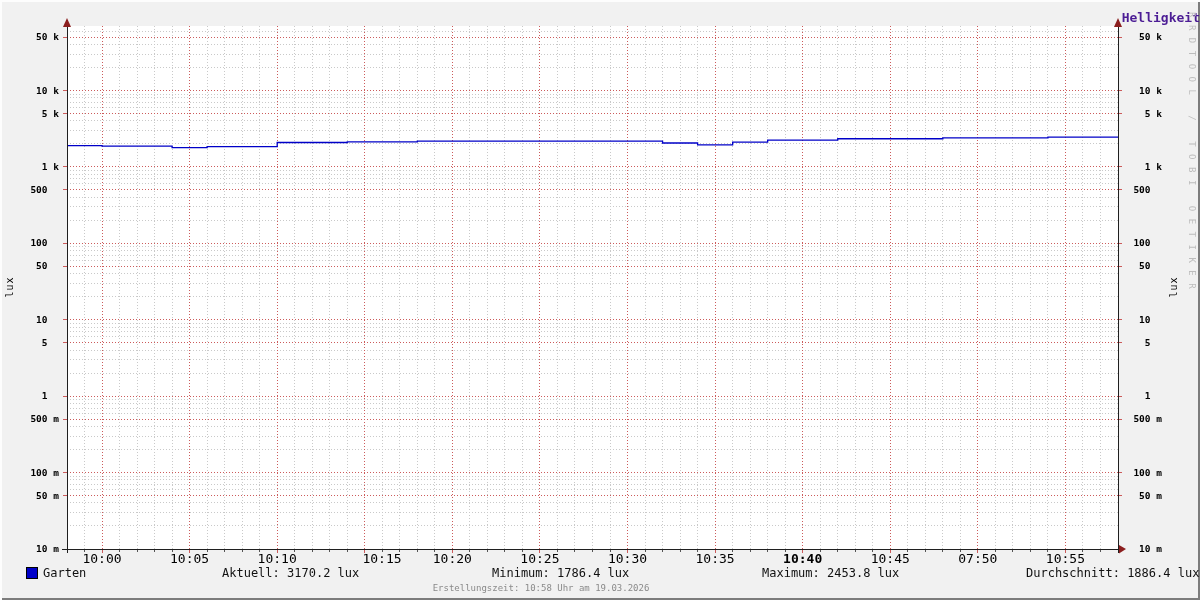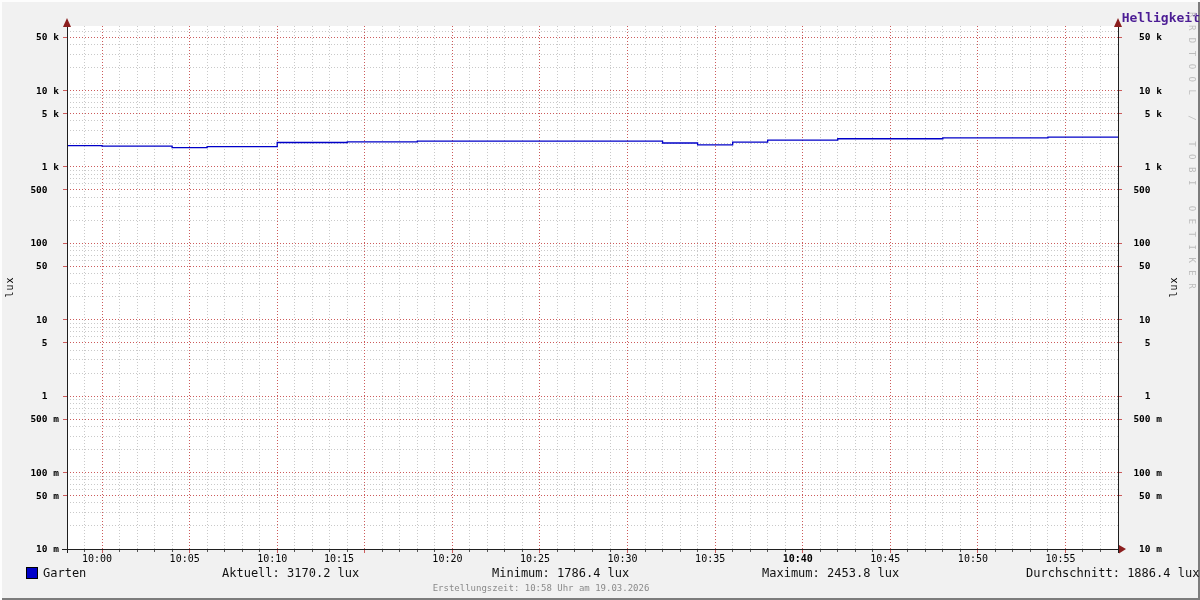--- a/index.html
+++ b/index.html
@@ -18,21 +18,21 @@
     text-align:right;font-size:13px;font-weight:bold;color:#4c1d95;
   }
   .ytick{
     position:absolute;height:12px;line-height:12px;
     font-size:9.5px;color:#000;text-align:right;white-space:pre;font-weight:bold;
   }
   .ytick.left{left:0;width:59px;}
   .ytick.right{left:1126px;width:36px;}
   .xtick{
     position:absolute;top:553px;width:40px;height:12px;line-height:12px;
-    font-size:10px;color:#000;text-align:left;white-space:pre;
+    font-size:13px;color:#000;text-align:center;white-space:pre;
   }
   .vlabel{
     position:absolute;top:281px;width:36px;height:12px;line-height:12px;
     font-size:10px;letter-spacing:1px;color:#000;text-align:center;
     transform:rotate(-90deg);
   }
   .vlabel.left{left:-8px;}
   .vlabel.right{left:1156px;}
   .signature{
     position:absolute;left:1197px;top:12px;width:320px;height:12px;
@@ -302,28 +302,28 @@
       <div class="ytick right" style="top: 390.19px;">1  </div>
       <div class="ytick right" style="top: 413.19px;">500 m</div>
       <div class="ytick right" style="top: 466.595px;">100 m</div>
       <div class="ytick right" style="top: 489.595px;">50 m</div>
       <div class="ytick right" style="top: 543px;">10 m</div>
     </div>
   <div id="xticks">
       <div class="xtick" style="left: 82.0333px;">10:00</div>
       <div class="xtick" style="left: 169.617px;">10:05</div>
       <div class="xtick" style="left: 257.2px;">10:10</div>
-      <div class="xtick" style="left: 324px;">10:15</div>
+      <div class="xtick" style="left: 362px;">10:15</div>
       <div class="xtick" style="left: 432.367px;">10:20</div>
       <div class="xtick" style="left: 519.95px;">10:25</div>
       <div class="xtick" style="left: 607.533px;">10:30</div>
       <div class="xtick" style="left: 695.117px;">10:35</div>
       <div class="xtick" style="left: 782.7px; font-weight: bold;">10:40</div>
       <div class="xtick" style="left: 870.283px;">10:45</div>
-      <div class="xtick" style="left: 957.867px;">10:50</div>
+      <div class="xtick" style="left: 957.867px;">07:50</div>
       <div class="xtick" style="left: 1045.45px;">10:55</div>
     </div>
   <div class="vlabel left">lux</div>
   <div class="vlabel right">lux</div>
   <div class="signature">RRDTOOL / TOBI OETIKER</div>
   <div class="legend-row">
     <span class="swatch" style="background: rgb(0, 0, 200);"></span>
     <span class="legend-name">Garten</span>
   <span class="legend-stat" style="left: 207px;">Aktuell: 3170.2 lux</span>
       <span class="legend-stat" style="left: 477px;">Minimum: 1786.4 lux</span>

